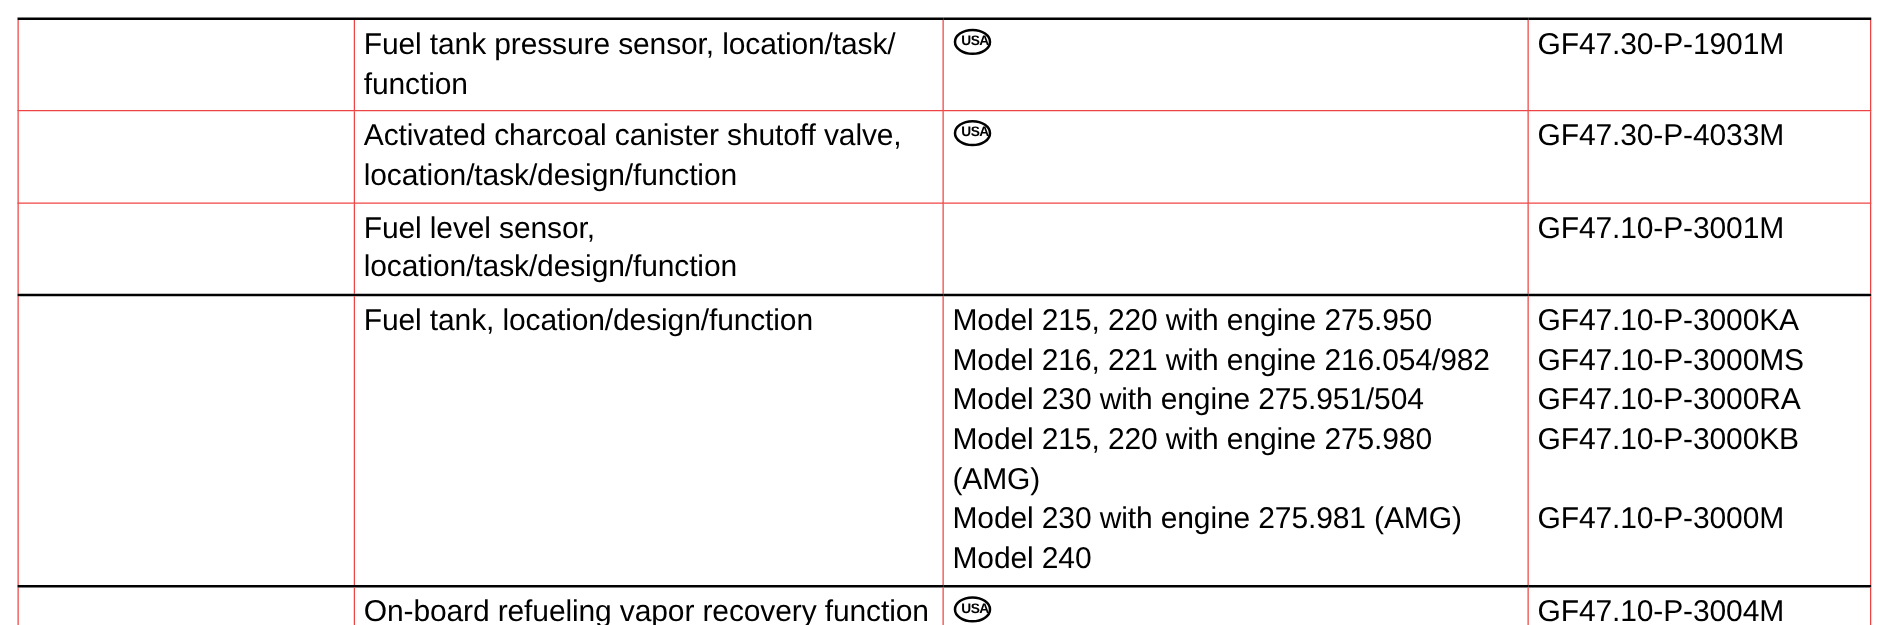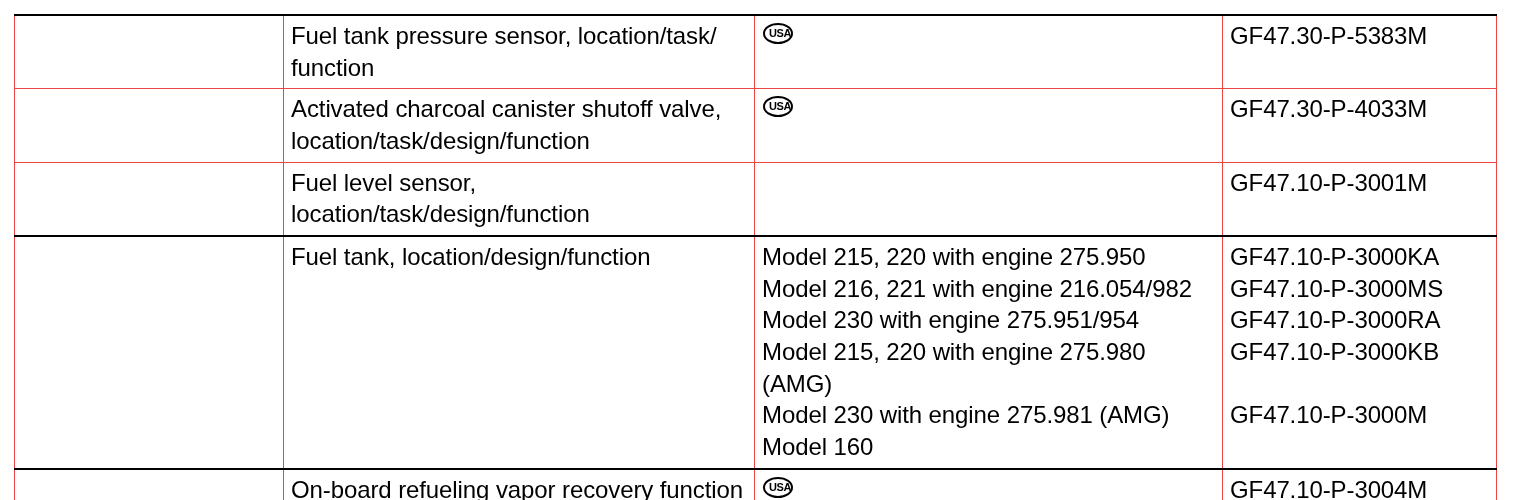--- a/index.html
+++ b/index.html
@@ -130,21 +130,21 @@
         <td>
           <div class="cell-pad cell-title">Fuel tank pressure sensor, location/task/
 function</div>
         </td>
         <td>
           <div class="badge-wrap">
             <span class="usa-badge">USA</span>
           </div>
         </td>
         <td class="edge-right">
-          <div class="cell-pad cell-doc">GF47.30-P-5383M</div>
+          <div class="cell-pad cell-doc">GF47.30-P-1901M</div>
         </td>
       </tr>
 
       <tr class="h-two">
         <td class="edge-left">
           <div class="cell-pad cell-empty"></div>
         </td>
         <td>
           <div class="cell-pad cell-title">Activated charcoal canister shutoff valve,
 location/task/design/function</div>
@@ -180,24 +180,24 @@
         <td class="edge-left">
           <div class="cell-pad cell-empty"></div>
         </td>
         <td>
           <div class="cell-pad cell-title">Fuel tank, location/design/function</div>
         </td>
         <td>
           <div class="cell-pad variant-lines">
             <span>Model 215, 220 with engine 275.950</span>
             <span>Model 216, 221 with engine 216.054/982</span>
-            <span>Model 230 with engine 275.951/954</span>
+            <span>Model 230 with engine 275.951/504</span>
             <span>Model 215, 220 with engine 275.980 (AMG)</span>
             <span>Model 230 with engine 275.981 (AMG)</span>
-            <span>Model 160</span>
+            <span>Model 240</span>
           </div>
         </td>
         <td class="edge-right">
           <div class="cell-pad doc-lines">
             <span>GF47.10-P-3000KA</span>
             <span>GF47.10-P-3000MS</span>
             <span>GF47.10-P-3000RA</span>
             <span>GF47.10-P-3000KB</span>
             <span class="blank-line"></span>
             <span>GF47.10-P-3000M</span>

